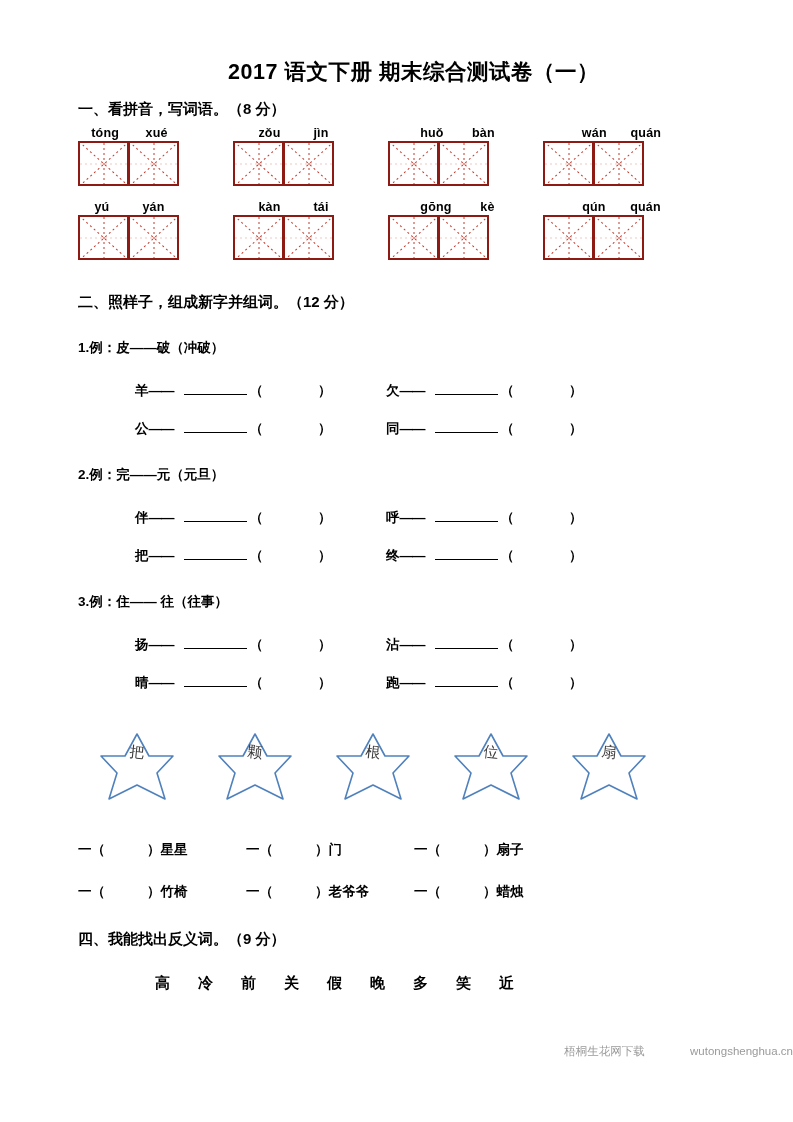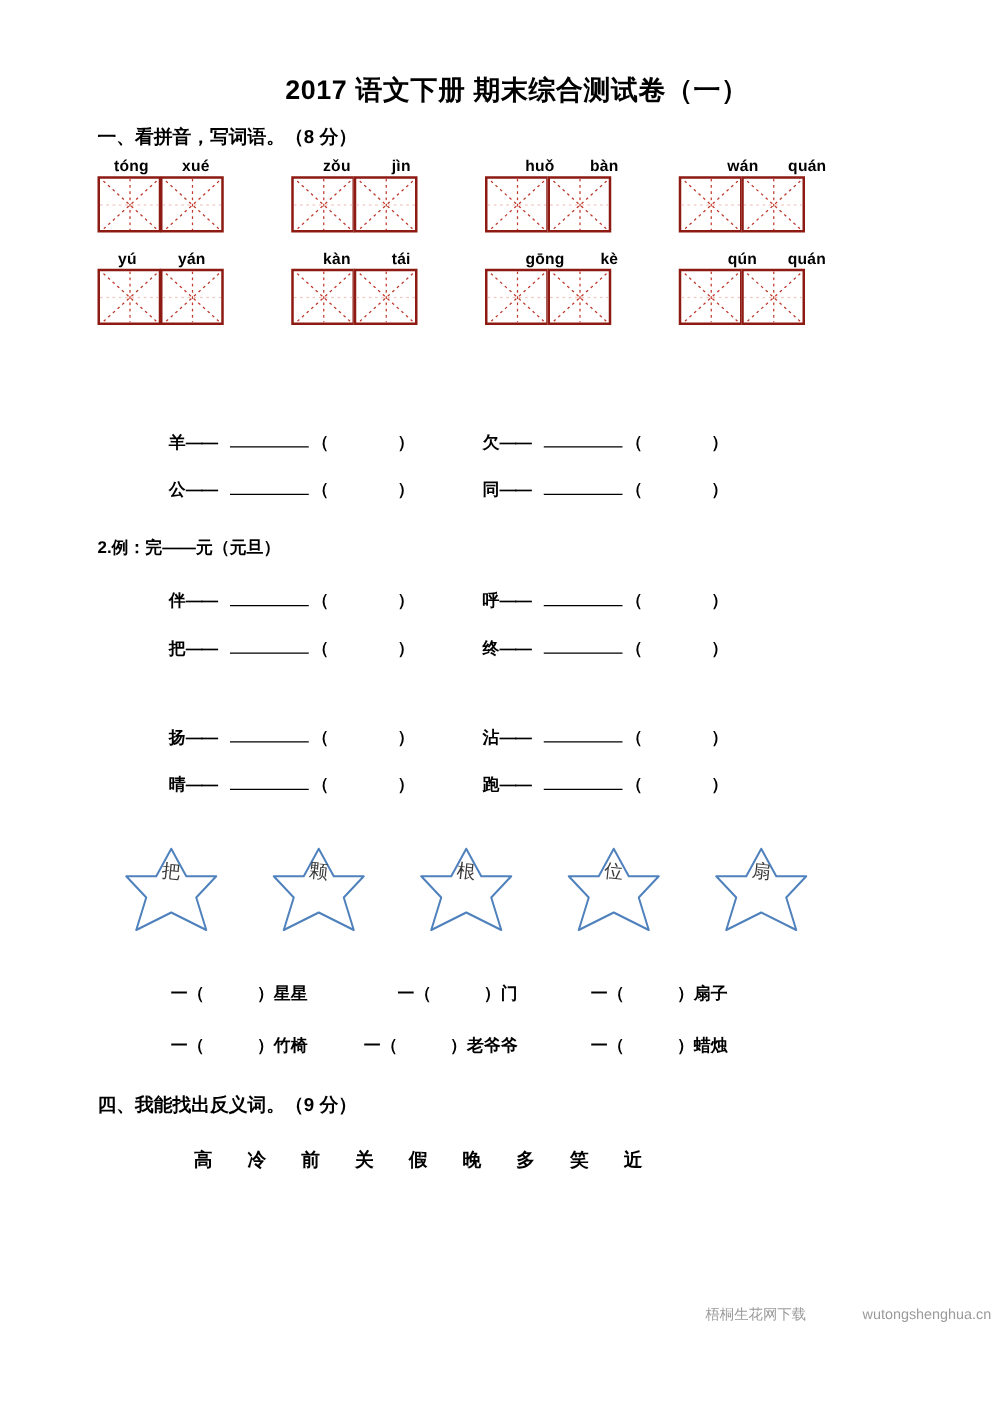--- a/index.html
+++ b/index.html
@@ -142,21 +142,21 @@
   }
 
   
   .mw-row {
     display: flex;
     padding-left: 78px;
     font-size: 13.5px;
     font-weight: bold;
     color: #000;
   }
-  .mw-item { width: 168px; white-space: nowrap; text-align: right; }
+  .mw-item { width: 168px; white-space: nowrap; }
   .mw-item .gap { display: inline-block; width: 42px; }
 
   
   .antonym-row {
     display: flex;
     padding-left: 155px;
     gap: 28px;
     font-size: 15px;
     font-weight: bold;
     color: #000;
@@ -306,22 +306,24 @@
           </div>
         <div class="cell">
             <span class="vline"></span>
             <span class="hline"></span>
           </div>
       </div>
     </div>
   </div>
 
   <div style="height:33px"></div>
+  <div class="sec-head">二、照样子，组成新字并组词。（12 分）</div>
 
   <div style="height:27px"></div>
+  <div class="ex-line">1.例：皮——破（冲破）</div>
   <div style="height:25px"></div>
   <div class="word-row">
     <div class="word-item col1">
       <span class="wchar">羊</span>
       <span class="dash">——</span>
       <span class="blank"></span>
       <span class="paren"><span>（</span><span class="gap"></span><span>）</span></span>
     </div>
     <div class="word-item">
       <span class="wchar">欠</span>
@@ -373,20 +375,21 @@
     </div>
     <div class="word-item">
       <span class="wchar">终</span>
       <span class="dash">——</span>
       <span class="blank"></span>
       <span class="paren"><span>（</span><span class="gap"></span><span>）</span></span>
     </div>
   </div>
 
   <div style="height:28px"></div>
+  <div class="ex-line">3.例：住—— 往（往事）</div>
   <div style="height:25px"></div>
   <div class="word-row">
     <div class="word-item col1">
       <span class="wchar">扬</span>
       <span class="dash">——</span>
       <span class="blank"></span>
       <span class="paren"><span>（</span><span class="gap"></span><span>）</span></span>
     </div>
     <div class="word-item">
       <span class="wchar">沾</span>

